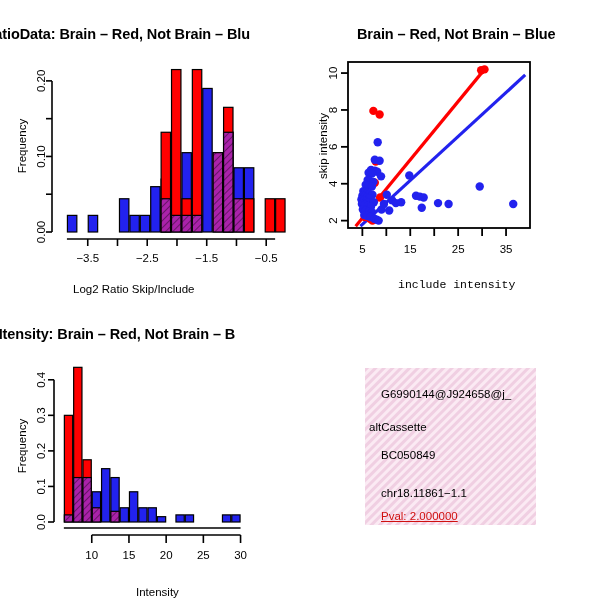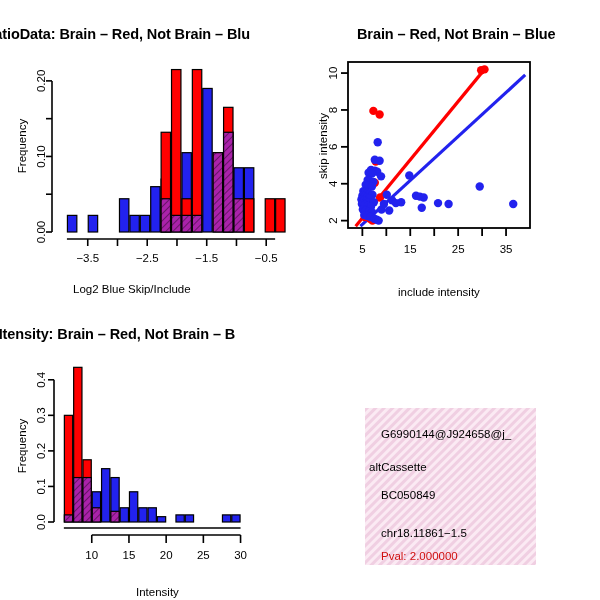--- a/index.html
+++ b/index.html
@@ -13,21 +13,20 @@
   .ptitle{
     font-size:14.5px;font-weight:bold;color:#000;white-space:nowrap;
     position:absolute;letter-spacing:-0.1px;
   }
   .axlabel{font-size:11.5px;color:#000;white-space:nowrap;position:absolute;}
   .vert{transform:rotate(-90deg);transform-origin:center center;}
   svg{display:block;overflow:visible;}
   .infobox{
     position:absolute;left:365px;top:368px;width:171px;height:157px;
     background:#5eead4;
-    margin-top:40px;
   }
   .infobox .hatch{position:absolute;inset:0;}
   .infoline{
     position:absolute;font-size:11.5px;color:#000;white-space:nowrap;
     overflow:hidden;
   }
   .infoline.pval{color:#d01010;}
 </style>
 </head>
 <body>
@@ -86,21 +85,21 @@
         <line x1="206.71794871794873" y1="189" x2="206.71794871794873" y2="196" stroke="#000" stroke-width="1.6"></line>
         <line x1="266.2051282051282" y1="189" x2="266.2051282051282" y2="196" stroke="#000" stroke-width="1.6"></line>
         <line x1="117.4871794871795" y1="189" x2="117.4871794871795" y2="196" stroke="#000" stroke-width="1.6"></line>
         <line x1="176.974358974359" y1="189" x2="176.974358974359" y2="196" stroke="#000" stroke-width="1.6"></line>
         <line x1="236.46153846153848" y1="189" x2="236.46153846153848" y2="196" stroke="#000" stroke-width="1.6"></line>
         <text x="87.74358974358975" y="212" fill="#000" font-size="11.5" font-family="&quot;Liberation Sans&quot;, sans-serif" text-anchor="middle">−3.5</text>
         <text x="147.23076923076923" y="212" fill="#000" font-size="11.5" font-family="&quot;Liberation Sans&quot;, sans-serif" text-anchor="middle">−2.5</text>
         <text x="206.71794871794873" y="212" fill="#000" font-size="11.5" font-family="&quot;Liberation Sans&quot;, sans-serif" text-anchor="middle">−1.5</text>
         <text x="266.2051282051282" y="212" fill="#000" font-size="11.5" font-family="&quot;Liberation Sans&quot;, sans-serif" text-anchor="middle">−0.5</text>
       </svg>
-    <div class="axlabel" style="left:73px;top:283px;">Log2 Blue Skip/Include</div>
+    <div class="axlabel" style="left:73px;top:283px;">Log2 Ratio Skip/Include</div>
     <div class="axlabel vert" style="left:-13px;top:140px;width:70px;text-align:center;">Frequency</div>
   </div>
 
   <div class="panel" style="left:300px;top:0;width:300px;height:300px;">
     <div class="ptitle" style="left:31px;top:26px;margin-left:26px;">Brain – Red, Not Brain – Blue</div>
     <svg id="svg-scatter" width="300" height="250" style="position:absolute;left:0;top:50px;">
         <rect x="48" y="12" width="182" height="166" fill="none" stroke="#000" stroke-width="1.8"></rect>
         <defs>
           <clipPath id="scclip">
             <rect x="48" y="12" width="182" height="166"></rect>
@@ -196,21 +195,21 @@
         <line x1="158.1578947368421" y1="178" x2="158.1578947368421" y2="186" stroke="#000" stroke-width="1.8"></line>
         <line x1="206.05263157894737" y1="178" x2="206.05263157894737" y2="186" stroke="#000" stroke-width="1.8"></line>
         <line x1="86.3157894736842" y1="178" x2="86.3157894736842" y2="186" stroke="#000" stroke-width="1.8"></line>
         <line x1="134.21052631578948" y1="178" x2="134.21052631578948" y2="186" stroke="#000" stroke-width="1.8"></line>
         <line x1="182.10526315789474" y1="178" x2="182.10526315789474" y2="186" stroke="#000" stroke-width="1.8"></line>
         <text x="62.368421052631575" y="203" fill="#000" font-size="11.5" font-family="&quot;Liberation Sans&quot;, sans-serif" text-anchor="middle">5</text>
         <text x="110.26315789473685" y="203" fill="#000" font-size="11.5" font-family="&quot;Liberation Sans&quot;, sans-serif" text-anchor="middle">15</text>
         <text x="158.1578947368421" y="203" fill="#000" font-size="11.5" font-family="&quot;Liberation Sans&quot;, sans-serif" text-anchor="middle">25</text>
         <text x="206.05263157894737" y="203" fill="#000" font-size="11.5" font-family="&quot;Liberation Sans&quot;, sans-serif" text-anchor="middle">35</text>
       </svg>
-    <div class="axlabel" style="left:98px;top:286px;">include intensity</div>
+    <div class="axlabel" style="left:98px;top:278px;font-family:Liberation Mono, monospace;">include intensity</div>
     <div class="axlabel vert" style="left:-12px;top:140px;width:70px;text-align:center;">skip intensity</div>
   </div>
 
   <div class="panel" style="left:0;top:300px;width:300px;height:300px;">
     <div class="ptitle" style="left:-22px;top:26px;">ne Itensity: Brain – Red, Not Brain – B</div>
     <svg id="svg-intens" width="300" height="240" style="position:absolute;left:0;top:52px;">
         <defs>
           <pattern id="ph2" width="5" height="5" patternUnits="userSpaceOnUse" patternTransform="rotate(45)">
             <rect width="5" height="5" fill="#aa22aa"></rect>
             <line x1="0" y1="0" x2="0" y2="5" stroke="#000" stroke-width="1.4" opacity="0.55"></line>
@@ -270,17 +269,17 @@
         <pattern id="pinkhatch" width="6" height="6" patternUnits="userSpaceOnUse" patternTransform="rotate(45)">
           <rect width="6" height="6" fill="#fbeaf3"></rect>
           <rect width="3" height="6" fill="#f0cfe2"></rect>
         </pattern>
       </defs>
       <rect width="171" height="157" fill="url(#pinkhatch)"></rect>
     </svg>
     <div class="infoline" style="left:16px;top:20px;width:155px;">G6990144@J924658@j_</div>
     <div class="infoline" style="left:4px;top:53px;">altCassette</div>
     <div class="infoline" style="left:16px;top:81px;">BC050849</div>
-    <div class="infoline" style="left:16px;top:119px;">chr18.11861−1.5</div>
-    <div class="infoline pval" style="left:16px;top:142px;">Pval: 2.000000</div>
+    <div class="infoline" style="left:16px;top:119px;">chr18.11861−1.1</div>
+    <div class="infoline pval" style="left:16px;top:142px;text-decoration:underline;">Pval: 2.000000</div>
   </div>
 
 </div>
 
 </body></html>

